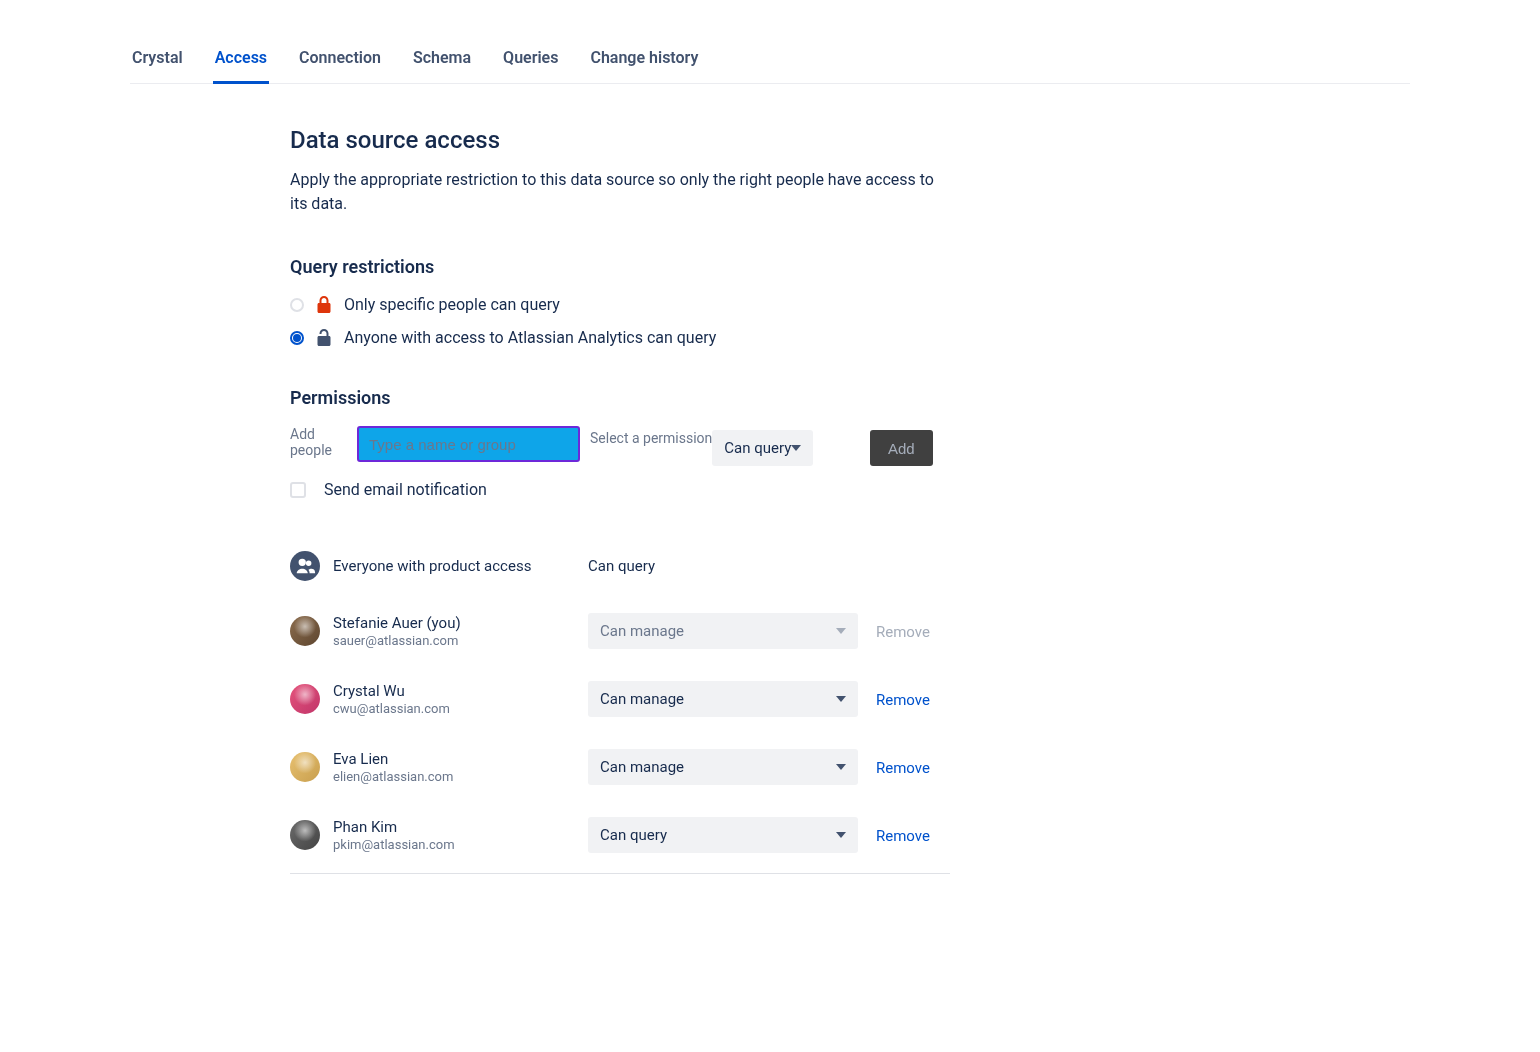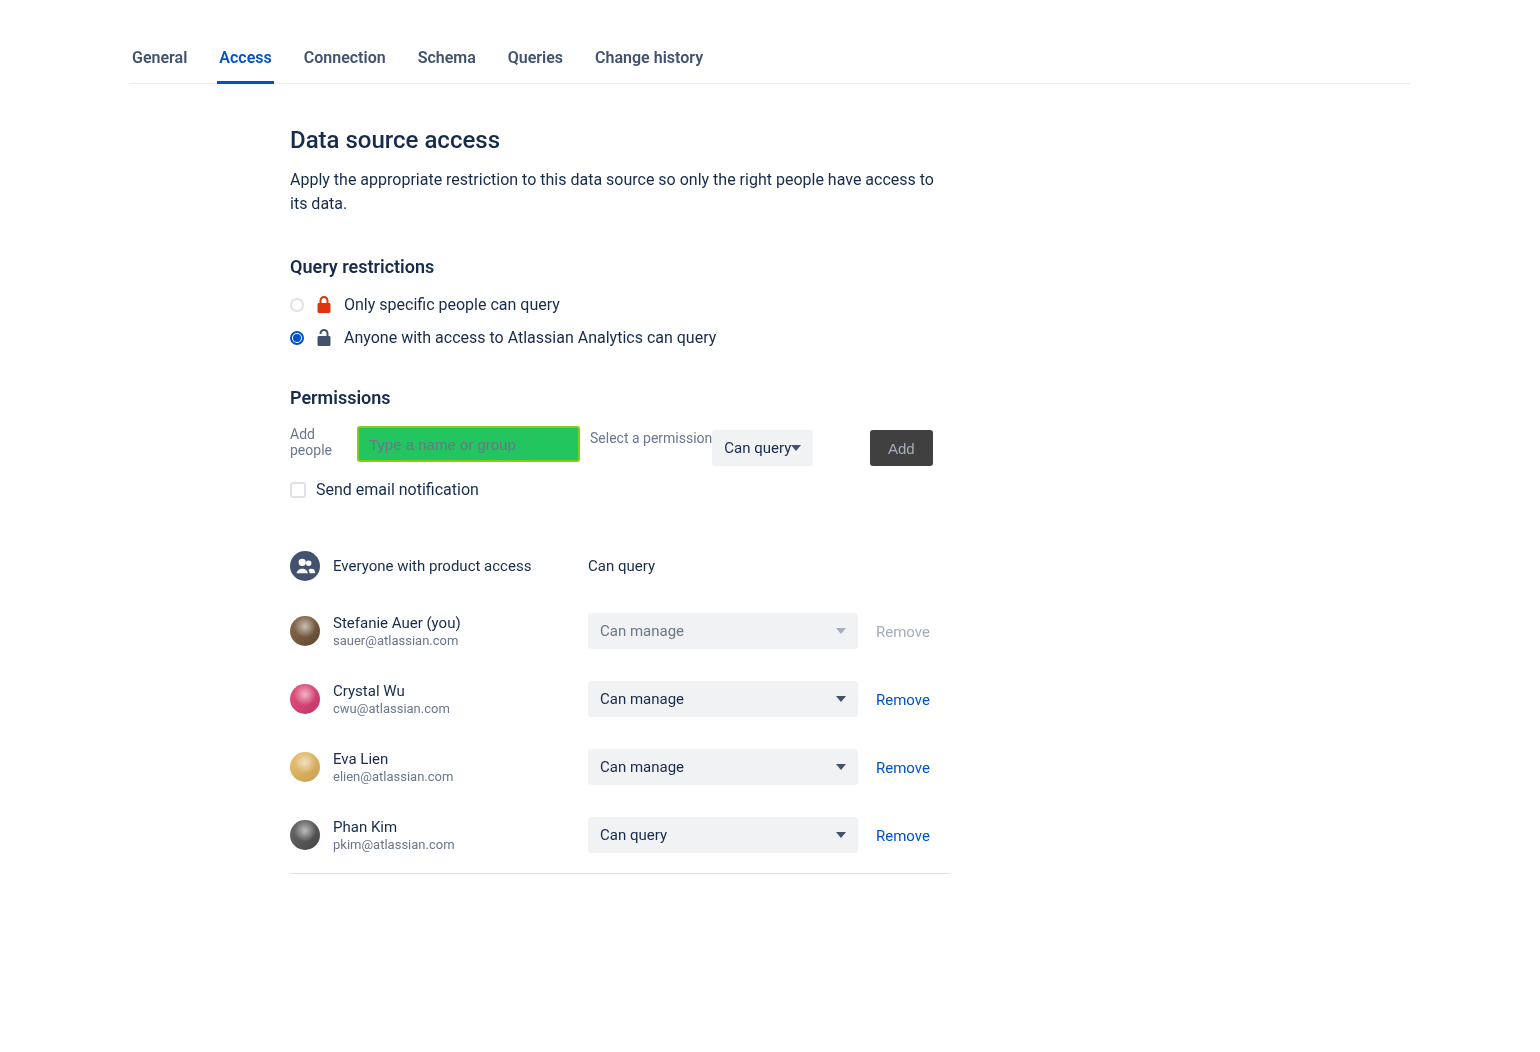--- a/index.html
+++ b/index.html
@@ -104,22 +104,22 @@
       display: flex;
       flex-direction: row;
     }
     .form-label {
       font-size: 14px;
       color: #6B778C;
       margin-bottom: 8px;
     }
     .text-input {
       height: 36px;
-      border: 2px solid #84cc16;
-      background: #22c55e;
+      border: 2px solid #6d28d9;
+      background: #0ea5e9;
       border-radius: 3px;
       padding: 0 10px;
       font-size: 15px;
       color: #172B4D;
     }
     .text-input::placeholder { color: #6B778C; }
     .select {
       height: 36px;
       background: #F1F2F4;
       border: none;
@@ -147,21 +147,21 @@
       border: none;
       border-radius: 3px;
       padding: 0 18px;
       font-size: 15px;
       color: #A5ADBA;
       cursor: pointer;
     }
     .checkbox-row {
       display: flex;
       align-items: center;
-      gap: 10px;
+      gap: 18px;
       margin-bottom: 36px;
     }
     .checkbox {
       width: 16px;
       height: 16px;
       border: 2px solid #DFE1E6;
       border-radius: 3px;
       cursor: pointer;
     }
     .checkbox-label {
@@ -251,21 +251,21 @@
       border-bottom: 1px solid #DFE1E6;
       margin-top: 4px;
     }
   </style>
 </head>
 <body>
 
 <div class="container">
 
   <div class="tabs">
-    <div class="tab">General</div>
+    <div class="tab">Crystal</div>
     <div class="tab active">Access</div>
     <div class="tab">Connection</div>
     <div class="tab">Schema</div>
     <div class="tab">Queries</div>
     <div class="tab">Change history</div>
   </div>
 
   <div class="content">
     <h1>Data source access</h1>
     <p class="description">Apply the appropriate restriction to this data source so only the right people have access to its data.</p>

